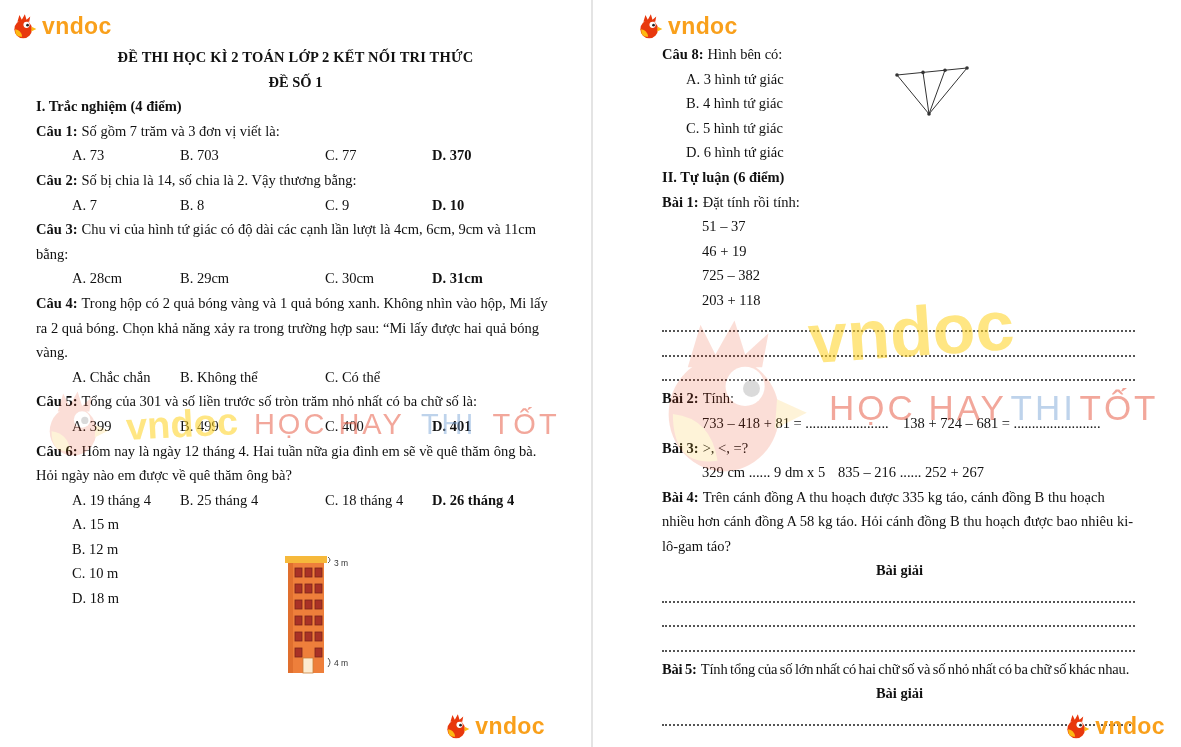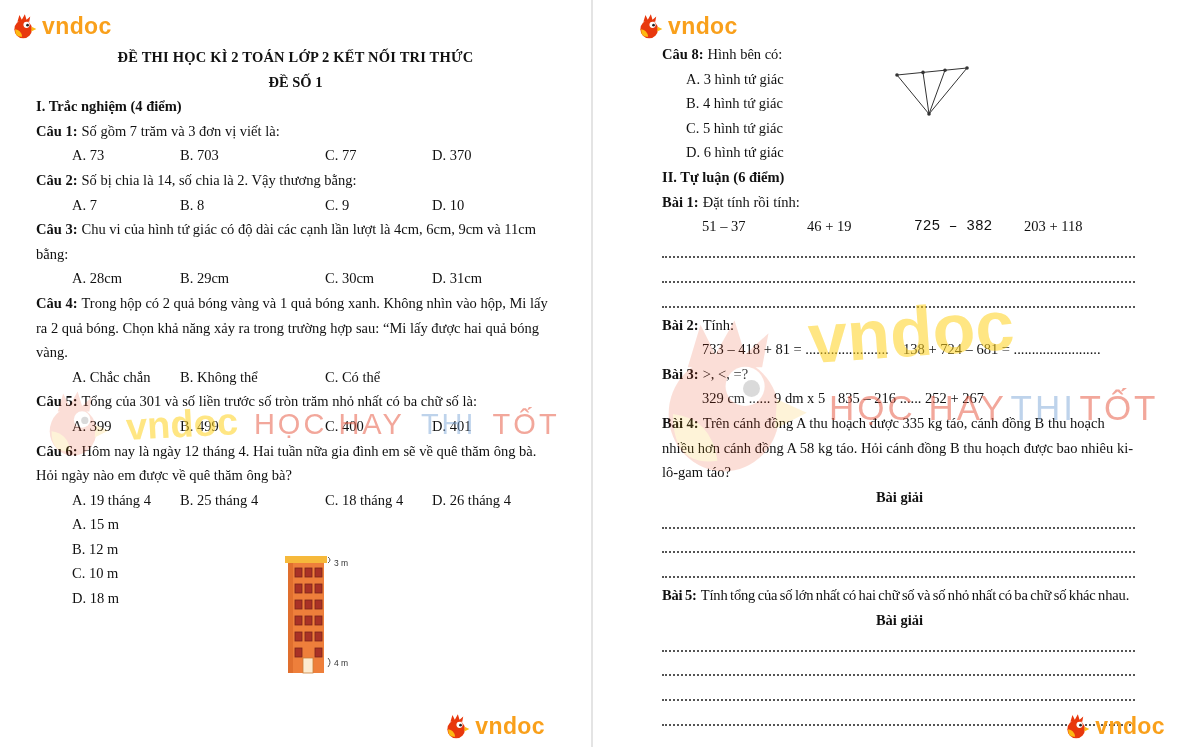--- a/index.html
+++ b/index.html
@@ -12,27 +12,27 @@
 
   .line{margin:0;line-height:24.6px;}
   .qlabel{font-weight:bold;margin-right:4px;}
   .title{font-weight:bold;text-align:center;line-height:24.6px;margin-top:3px;letter-spacing:.2px;}
   .subtitle{font-weight:bold;text-align:center;line-height:24.6px;}
   .section{font-weight:bold;line-height:24.6px;}
   .center-bold{text-align:center;font-weight:bold;line-height:24.6px;}
   .tight{word-spacing:-1px;letter-spacing:-0.15px;}
 
   .optrow{display:flex;padding-left:36px;line-height:24.6px;}
-  .optrow .o1{width:108px;}.optrow .o2{width:145px;}.optrow .o3{width:107px;}.optrow .o4{flex:1;}
+  .optrow .o1{width:108px;}.optrow .o2{width:145px;}.optrow .o3{width:107px;}.optrow .o4{flex:1;font-weight:bold;}
   .optlist{padding-left:36px;}
   .optlist2{padding-left:24px;}
   .optlist .line,.optlist2 .line{line-height:24.6px;}
 
-  .numrow{display:flex;padding-left:40px;line-height:24.6px;}
-  .numrow .n1{width:105px;}.numrow .n2{width:107px;}.numrow .n3{width:110px;font-family:Liberation Mono, monospace;}.numrow .n4{flex:1;}
+  .numrow{display:flex;padding-left:40px;line-height:24.6px;flex-direction:column;}
+  .numrow .n1{width:105px;}.numrow .n2{width:107px;}.numrow .n3{width:110px;}.numrow .n4{flex:1;}
   .exprrow{display:flex;padding-left:40px;line-height:24.6px;align-items:center;}
   .exprrow.b2 .e1{width:201px;}
   .exprrow.b3 .e1{width:136px;}
 
   .dotline{height:24.6px;position:relative;}
   .dotline::after{content:"";position:absolute;left:0;right:2px;bottom:5px;border-bottom:2px dotted #555;}
 
   .logo{display:flex;align-items:center;gap:5px;font-family:"Liberation Sans",sans-serif;
         font-weight:bold;color:#f9a01b;font-size:23px;letter-spacing:.4px;}
   .logo .bird{width:27px;height:27px;}

